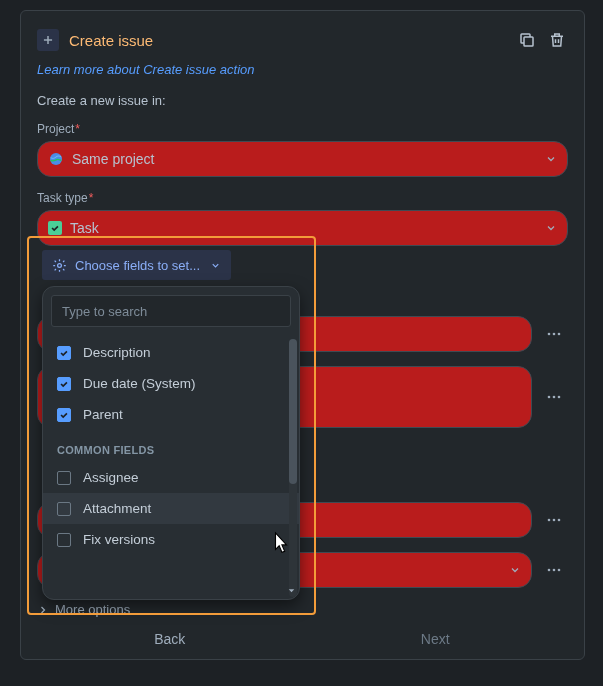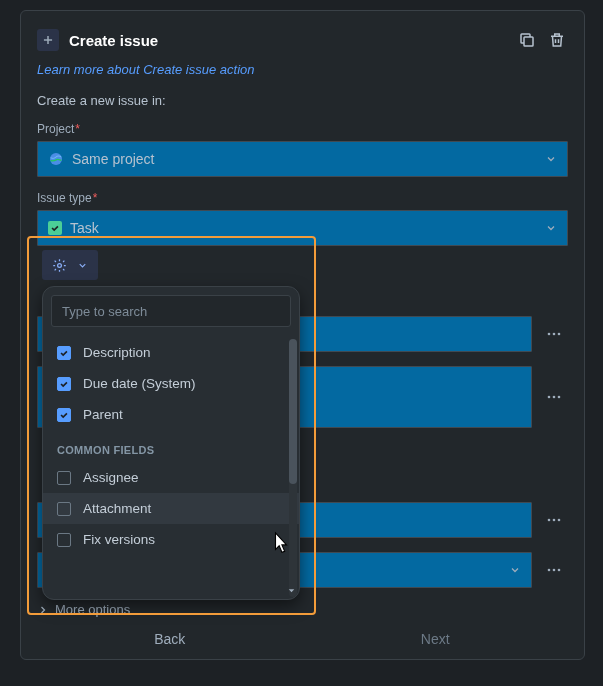--- a/index.html
+++ b/index.html
@@ -32,31 +32,31 @@
   }
   .header-left { display: flex; align-items: center; gap: 10px; }
   .plus-btn {
     width: 22px; height: 22px;
     background: #2b3348;
     border-radius: 3px;
     display: flex; align-items: center; justify-content: center;
     color: #9fadbc;
   }
   .plus-btn svg { width: 14px; height: 14px; }
-  .header-title { color: #ffffff; font-weight: 700; font-size: 15px; }
+  .header-title { color: #fdba74; font-weight: 400; font-size: 15px; }
   .header-icons { display: flex; gap: 8px; }
   .header-icons .ico { width: 22px; height: 22px; display:flex; align-items:center; justify-content:center; color:#b6c2cf; cursor:pointer;}
   .link { color: #579dff; font-size: 13px; cursor: pointer; display:inline-block; margin-bottom: 16px; font-style: italic;}
   .subtext { font-size: 13px; color:#b6c2cf; margin-bottom: 14px; }
   .field-label { font-size: 12px; color:#9fadbc; margin-bottom: 5px; }
   .required { color:#f05d5d; margin-left: 1px;}
   .select-box {
-    background: #0369a1;
+    background: #b91c1c;
     border: 1px solid #404a53;
-    border-radius: 1px;
+    border-radius: 14px;
     height: 36px;
     display: flex; align-items: center; justify-content: space-between;
     padding: 0 10px;
     cursor: pointer;
     margin-bottom: 14px;
   }
   .select-left { display:flex; align-items:center; gap:8px; }
   .select-box .chev { color:#9fadbc; }
   .globe-ico { width:16px; height:16px; }
   .task-ico { width:14px; height:14px; background:#4bce97; border-radius:2px; display:flex; align-items:center; justify-content:center;}
@@ -201,21 +201,21 @@
           <path d="M4 10c3 2 6 1 8-1s5-2 8 0" stroke="#7dd3fc" stroke-width="1" fill="none"></path>
           <path d="M4 14c4 2 7 0 9-1s4 0 7 1" stroke="#22c55e" stroke-width="2" fill="none"></path>
         </svg>
       <span>Same project</span>
     </div>
     <svg class="chev" width="12" height="12" viewBox="0 0 24 24" fill="none" stroke="currentColor" stroke-width="2.5">
         <polyline points="6 9 12 15 18 9"></polyline>
       </svg>
   </div>
 
-  <div class="field-label"><span>Issue type</span><span class="required">*</span></div>
+  <div class="field-label"><span>Task type</span><span class="required">*</span></div>
   <div class="select-box">
     <div class="select-left">
       <div class="task-ico">
         <svg viewBox="0 0 24 24" fill="none" stroke="currentColor" stroke-width="4">
             <polyline points="5 12 10 17 19 8"></polyline>
           </svg>
       </div>
       <span>Task</span>
     </div>
     <svg class="chev" width="12" height="12" viewBox="0 0 24 24" fill="none" stroke="currentColor" stroke-width="2.5">
@@ -282,20 +282,21 @@
     <div class="back">Back</div>
     <div class="next">Next</div>
   </div>
 </div>
 
 <div class="choose-btn">
   <svg class="gear" viewBox="0 0 24 24" fill="none" stroke="currentColor" stroke-width="2">
       <circle cx="12" cy="12" r="3"></circle>
       <path d="M12 2v3M12 19v3M4.2 4.2l2.1 2.1M17.7 17.7l2.1 2.1M2 12h3M19 12h3M4.2 19.8l2.1-2.1M17.7 6.3l2.1-2.1"></path>
     </svg>
+  <span>Choose fields to set...</span>
   <svg class="chev2" width="11" height="11" viewBox="0 0 24 24" fill="none" stroke="currentColor" stroke-width="2.5">
       <polyline points="6 9 12 15 18 9"></polyline>
     </svg>
 </div>
 
 <div class="dropdown">
   <div class="dd-search">
     <input type="text" placeholder="Type to search" style="">
   </div>
   <div class="dd-body">

